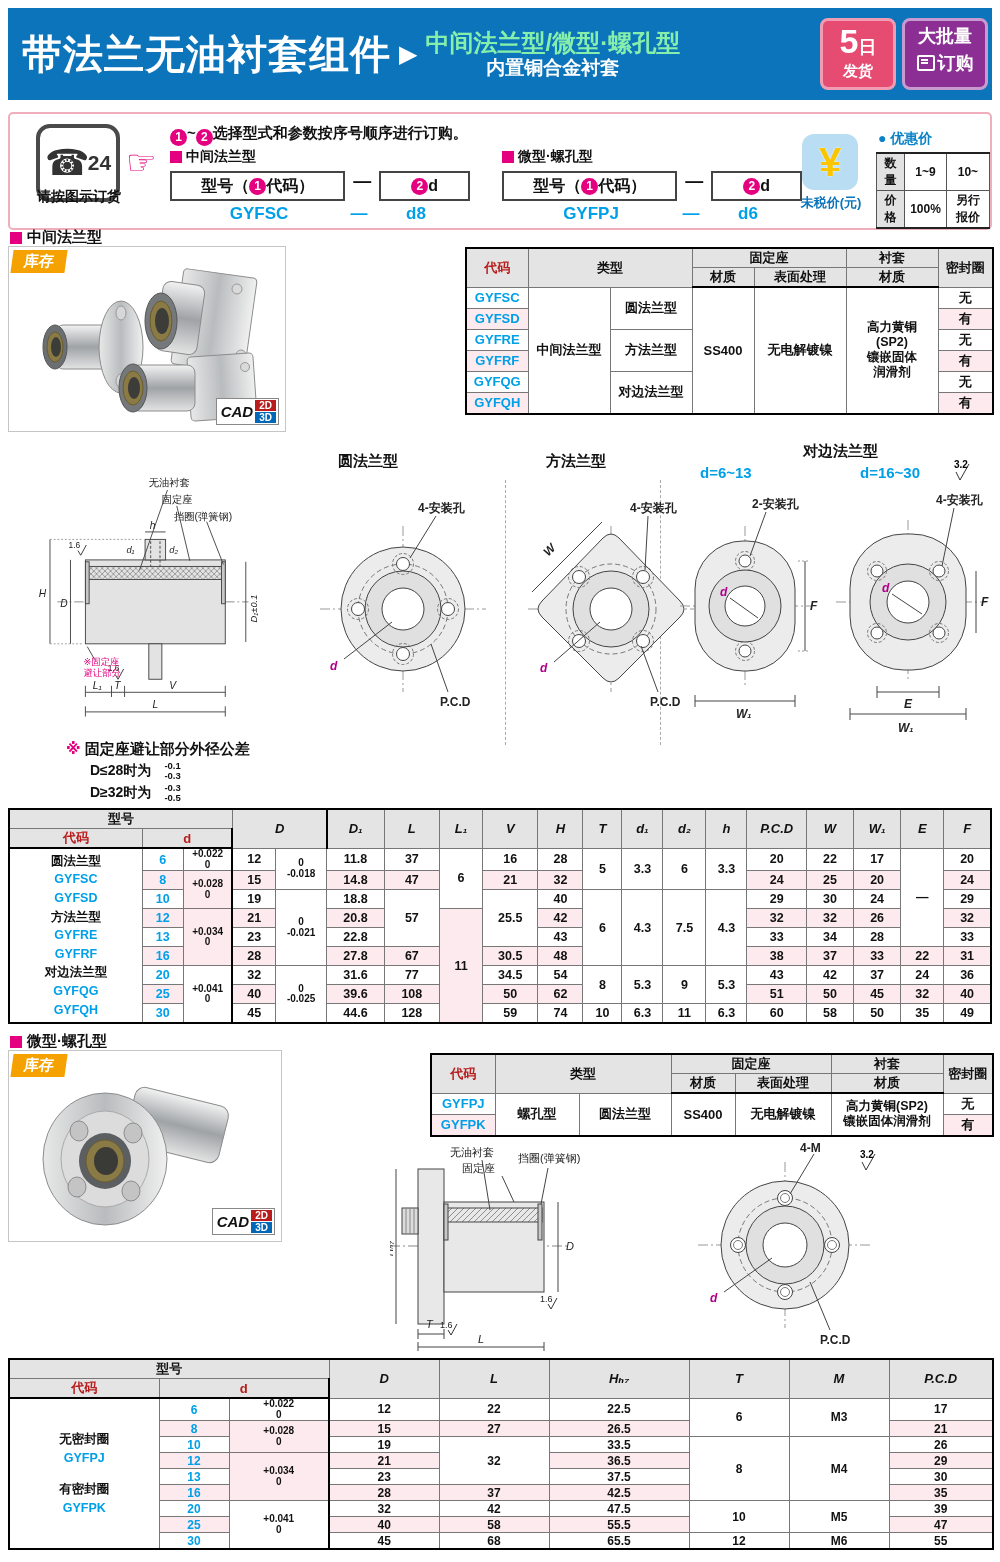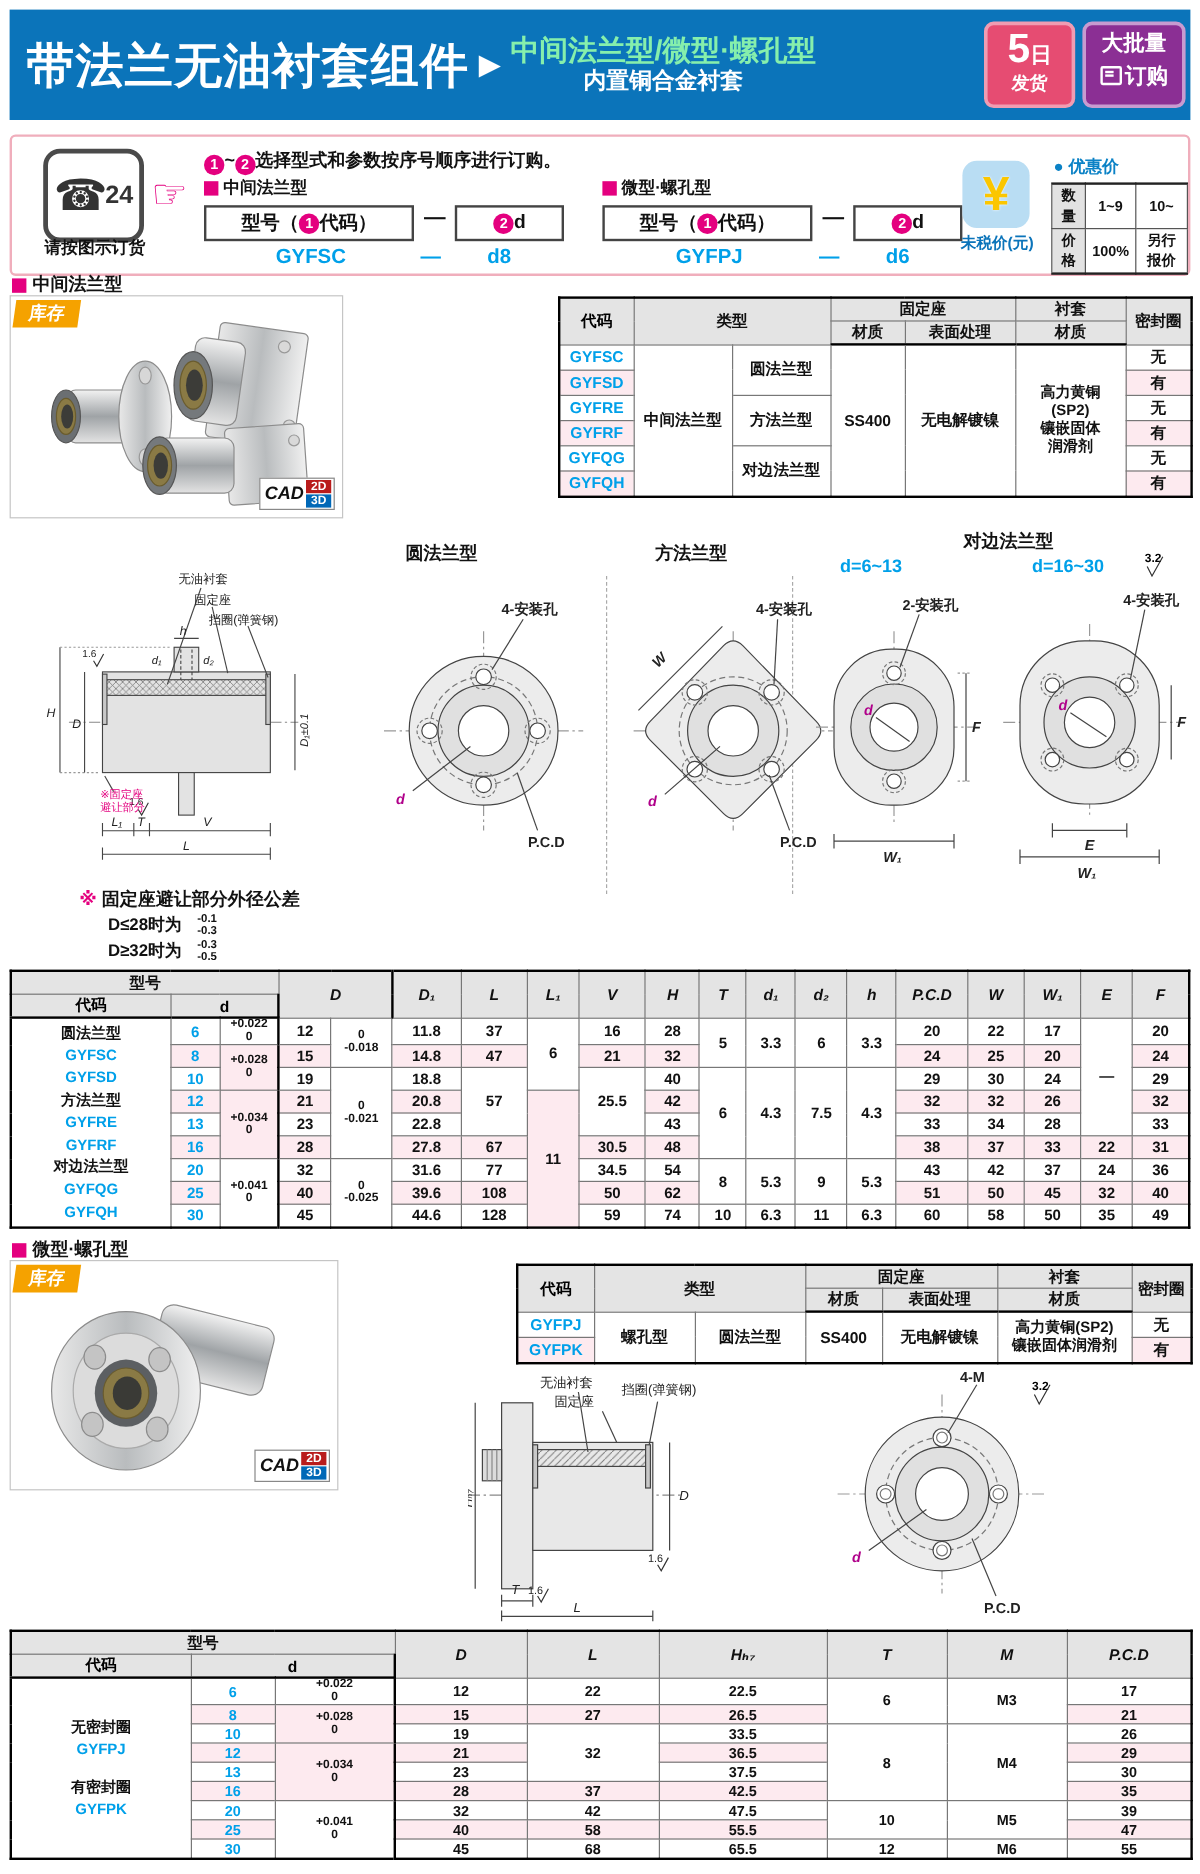--- a/index.html
+++ b/index.html
@@ -21,21 +21,21 @@
   .badge2{right:12px;top:18px;width:86px;height:72px;background:#8b2f94;border:3px solid #c79bd0;box-sizing:border-box;}
   .badge2 .t{font-size:18px;line-height:30px;}
   .badge2 .b{font-size:18px;line-height:24px;display:flex;align-items:center;justify-content:center;gap:3px;}
   .order-glyph{display:inline-block;width:14px;height:12px;border:2px solid #fff;border-radius:2px;position:relative;}
   .order-glyph:after{content:"";position:absolute;left:2px;top:2px;width:7px;height:1.5px;background:#fff;box-shadow:0 3px 0 #fff;}
   
   .orderbox{left:8px;top:112px;width:984px;height:118px;border:2px solid #f0aebc;border-radius:5px;background:#fff;box-sizing:border-box;}
   .phone{left:26px;top:10px;width:76px;height:70px;border:4px solid #4a4a4a;border-radius:14px;display:flex;align-items:center;justify-content:center;color:#333;}
   .phone .ph{font-size:36px;}
   .phone .p24{font-size:21px;font-weight:900;margin-left:-2px;}
-  .phone-note{left:14px;top:84px;width:110px;text-align:center;font-size:14px;font-weight:900;}
+  .phone-note{left:14px;top:74px;width:110px;text-align:center;font-size:14px;font-weight:900;}
   .finger{left:116px;top:28px;font-size:34px;color:#e4007f;}
   .circ{display:inline-flex;width:17px;height:17px;border-radius:50%;background:#e4007f;color:#fff;font-size:12px;font-weight:700;align-items:center;justify-content:center;vertical-align:-3px;}
   .instr{left:160px;top:10px;font-size:15px;font-weight:900;}
   .ogroup{width:300px;}
   .og1{left:160px;top:34px;}
   .og2{left:492px;top:34px;}
   .og-title{font-size:14px;font-weight:900;display:flex;align-items:center;gap:4px;}
   .sqr{display:inline-block;width:12px;height:12px;background:#e4007f;}
   .boxrow{display:flex;align-items:flex-start;gap:8px;margin-top:5px;}
   .obox{border:2px solid #444;height:30px;display:flex;align-items:center;justify-content:center;font-size:16px;font-weight:900;background:#fff;box-sizing:border-box;}
@@ -61,21 +61,21 @@
   .cadbadge .cad{font-size:15px;font-weight:900;font-style:italic;margin:0 2px;}
   .cadbadge .dd{display:flex;flex-direction:column;gap:1px;}
   .cadbadge .d2{background:#b91c1c;color:#fff;font-size:10px;font-weight:900;padding:0 4px;}
   .cadbadge .d3{background:#0068b7;color:#fff;font-size:10px;font-weight:900;padding:0 4px;}
   
   .dtable{border-collapse:collapse;table-layout:fixed;width:100%;background:#fff;border:2px solid #000;}
   .dtable th,.dtable td{border:1px solid #777;text-align:center;vertical-align:middle;padding:0 1px;}
   .dtable thead th{background:#e4e4e4;font-weight:900;font-size:13px;}
   .dtable thead tr:last-child th{border-bottom:2px solid #000;}
   .dtable tbody tr:nth-child(even){background:#fdeaef;}
-  .dtable .mag{color:#000000;}
+  .dtable .mag{color:#b91c1c;}
   .dtable .dim{font-style:italic;font-weight:700;}
   .dtable .code{color:#00a0e9;font-weight:900;}
   .dtable .blue{color:#00a0e9;font-weight:900;}
   .dtable td{font-size:12.5px;font-weight:700;}
   .dtable .thickR{border-right:2px solid #000;}
   .stk div{line-height:1.05;font-size:10px;font-weight:700;}
   .cl div{line-height:18.6px;font-weight:900;font-size:12.5px;white-space:nowrap;}
   .cl div.gap{height:12px;}
   .t-spec td{height:20px;font-size:13px;}
   .t-spec .cl div{line-height:15px;}

